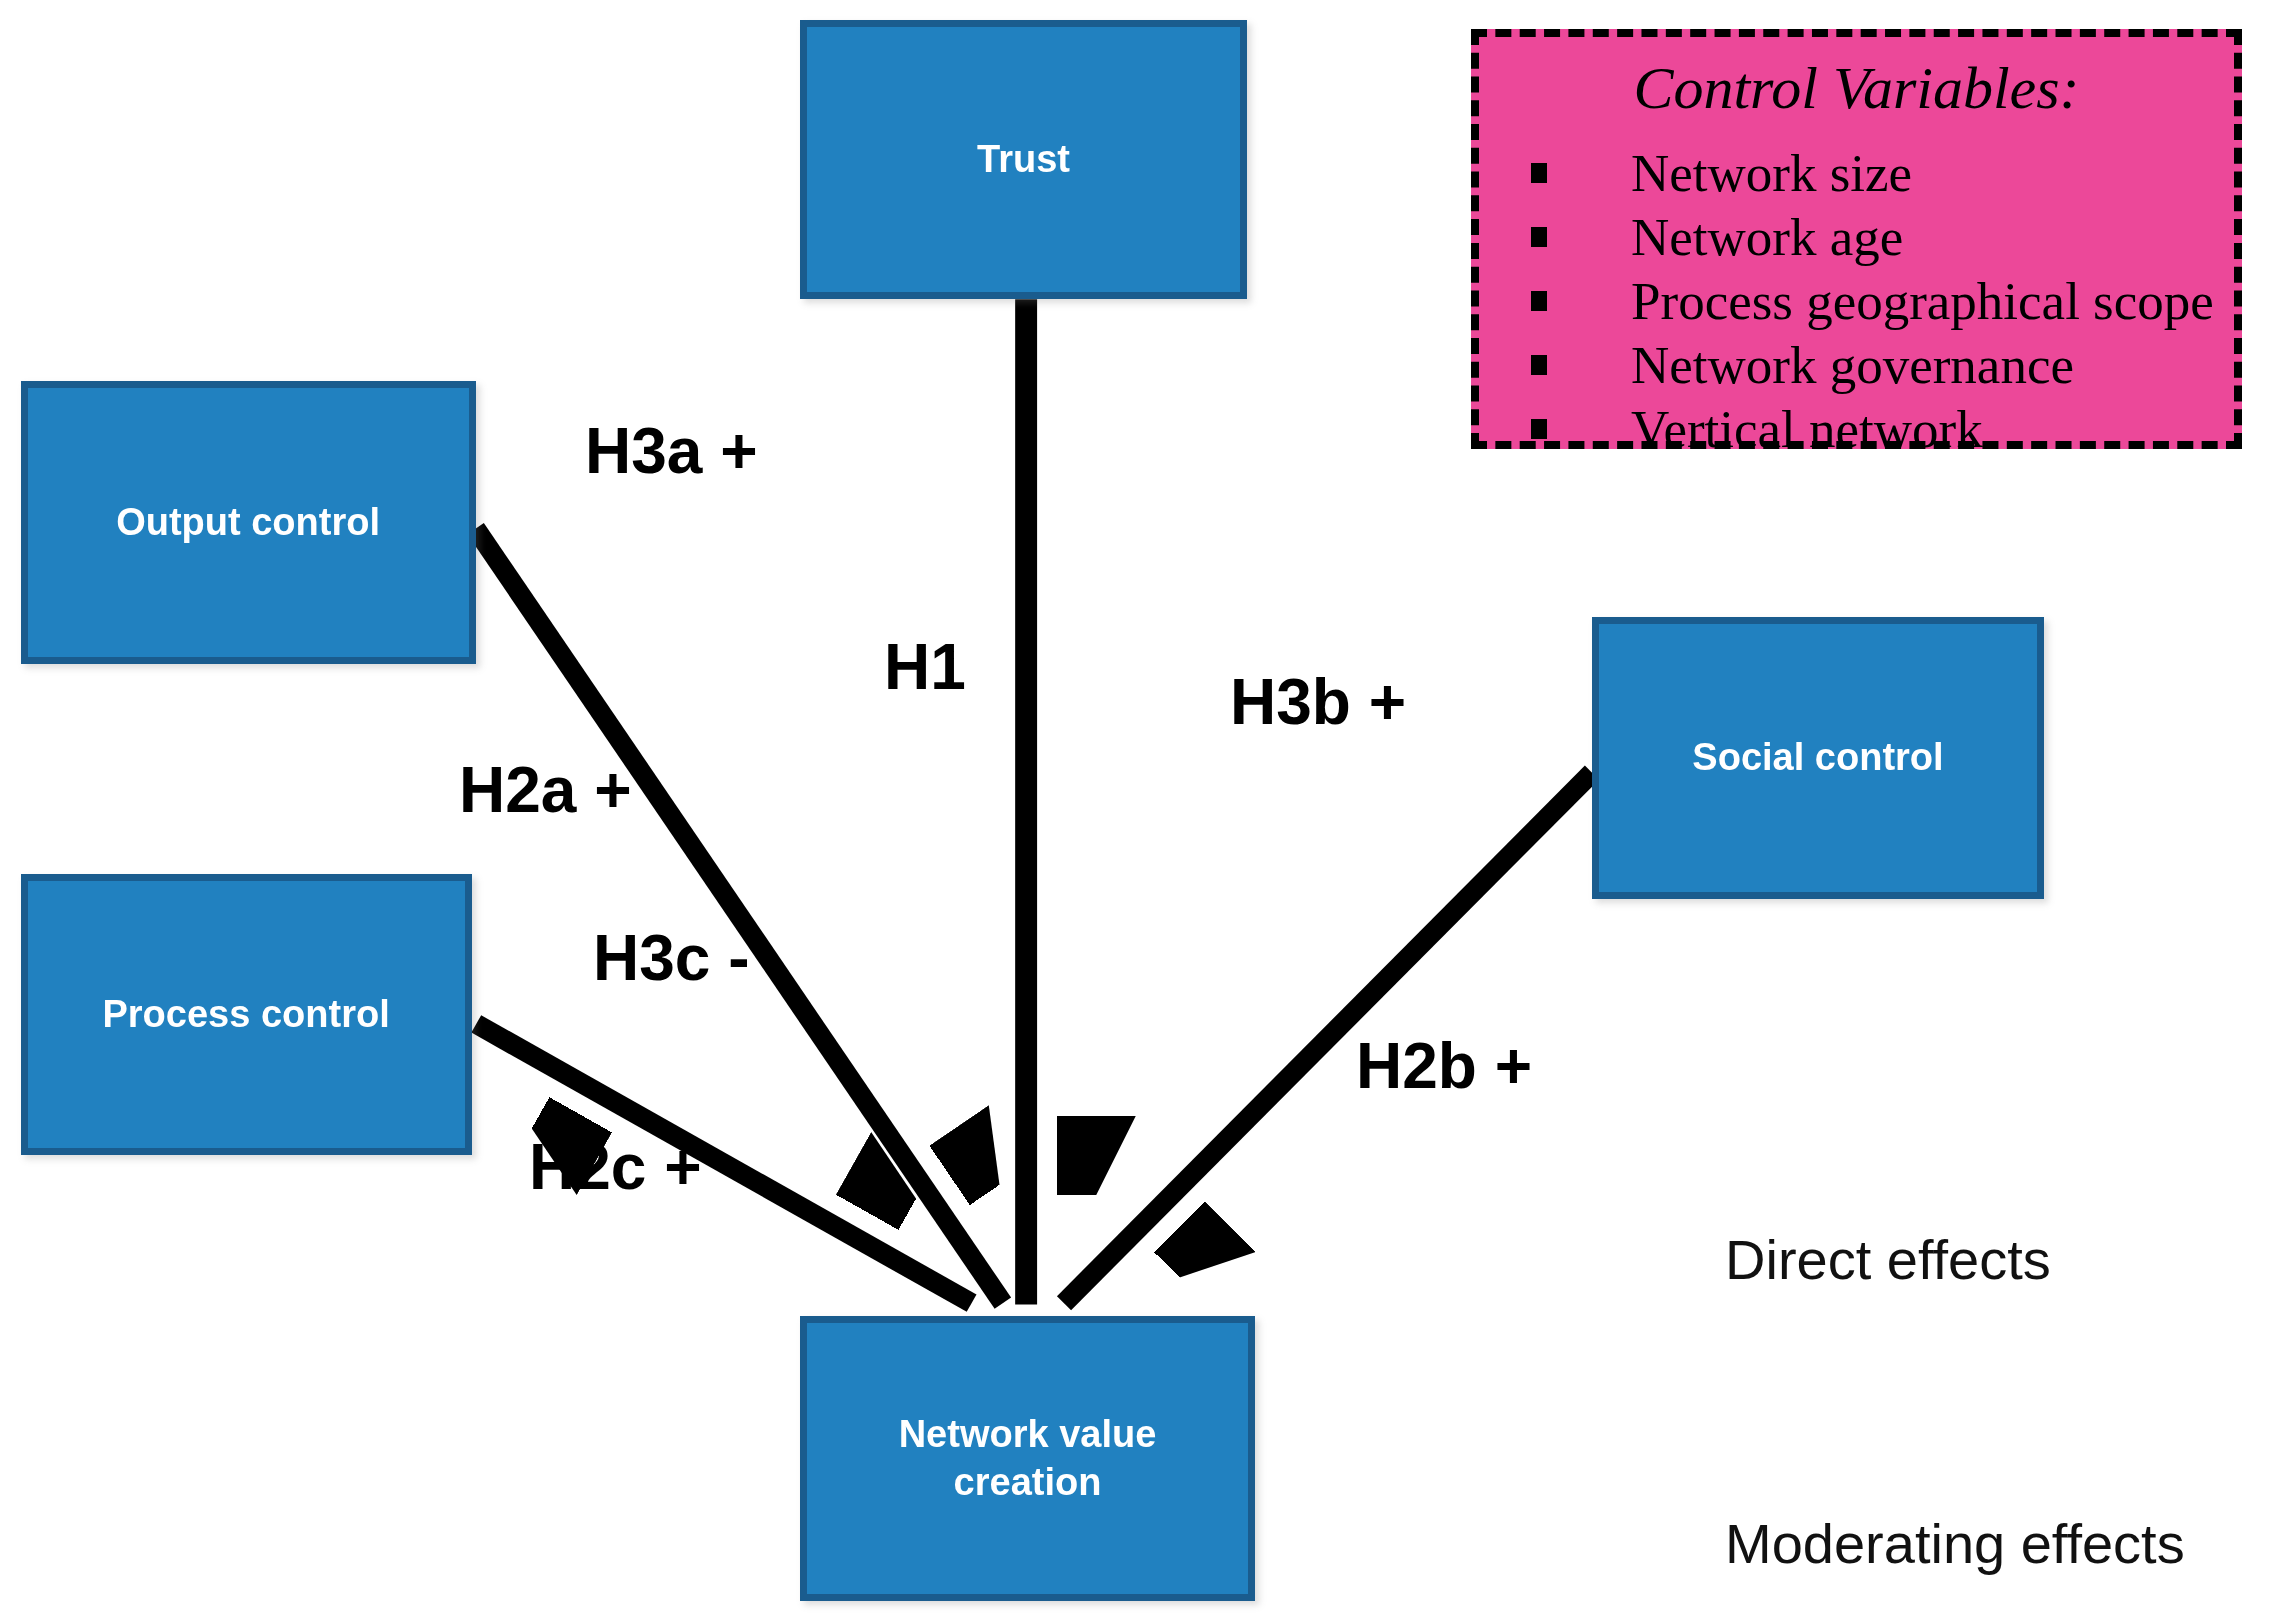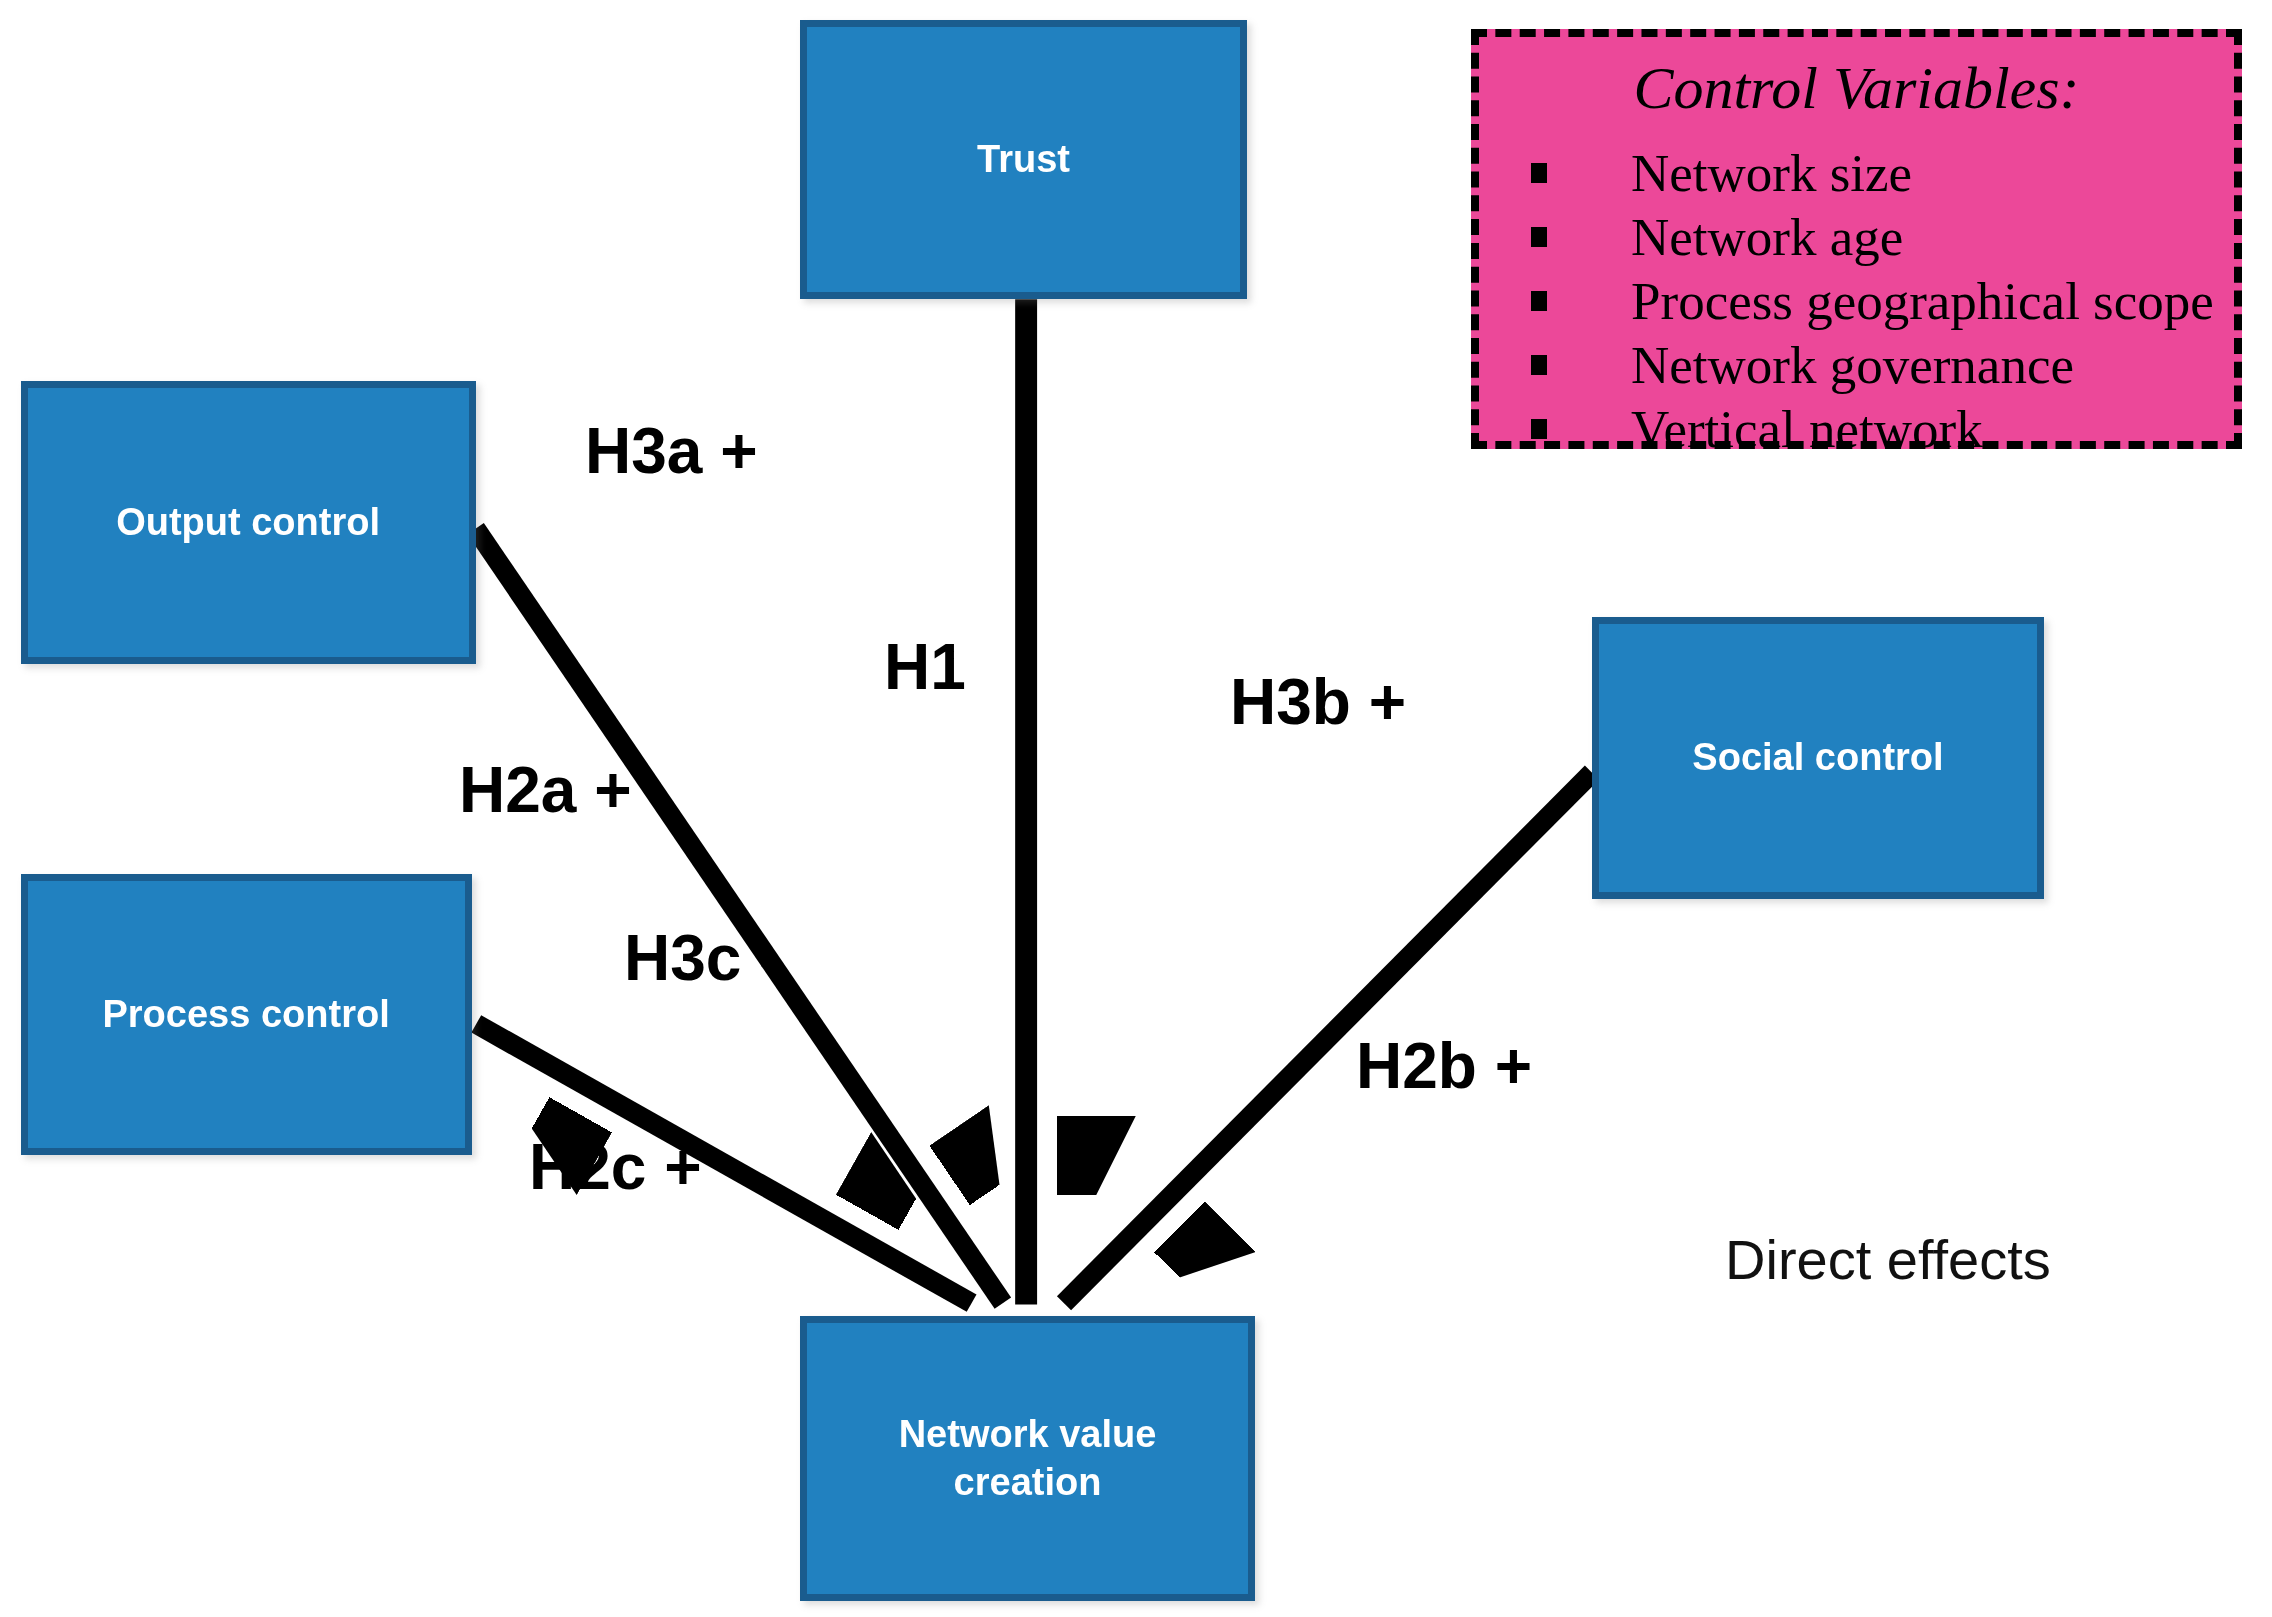--- a/index.html
+++ b/index.html
@@ -68,21 +68,21 @@
   </div>
 
   <div class="node" style="left:800px;top:1316px;width:455px;height:285px;padding:0 47px;">
     <span>Network value creation</span>
   </div>
 
   <div class="hyp" style="left:585px;top:414px;">H3a +</div>
   <div class="hyp" style="left:884px;top:630px;">H1</div>
   <div class="hyp" style="left:1230px;top:665px;">H3b +</div>
   <div class="hyp" style="left:459px;top:753px;">H2a +</div>
-  <div class="hyp" style="left:624px;top:921px;">H3c -</div>
+  <div class="hyp" style="left:593px;top:921px;">H3c -</div>
   <div class="hyp" style="left:1356px;top:1029px;">H2b +</div>
   <div class="hyp" style="left:529px;top:1130px;">H2c +</div>
 
   <div class="cvbox">
     <div class="cvtitle">Control Variables:</div>
     <ul class="cvlist">
       <li class="cvitem">
         <span class="cvbullet"></span>
         <span class="cvtext">Network size</span>
       </li>
@@ -99,15 +99,16 @@
         <span class="cvtext">Network governance</span>
       </li>
       <li class="cvitem">
         <span class="cvbullet"></span>
         <span class="cvtext">Vertical network</span>
       </li>
     </ul>
   </div>
 
   <div class="legend-label" style="left:1725px;top:1227px;">Direct effects</div>
+  <div class="legend-label" style="left:1725px;top:1511px;">Moderating effects</div>
 
 </div>
 
 
 </body></html>

